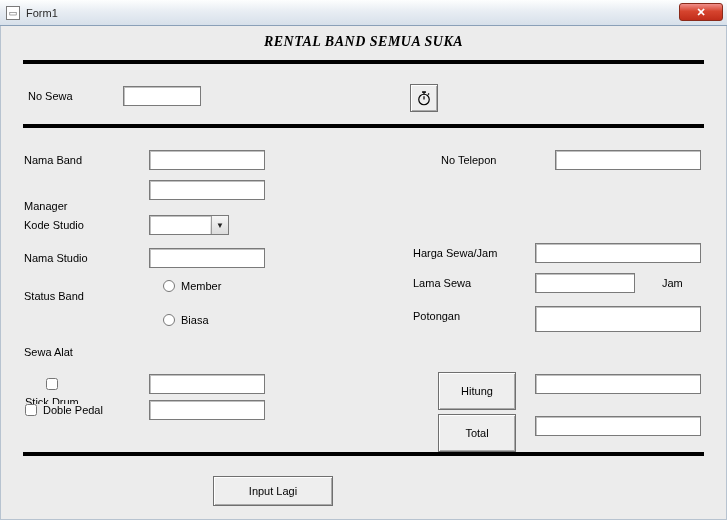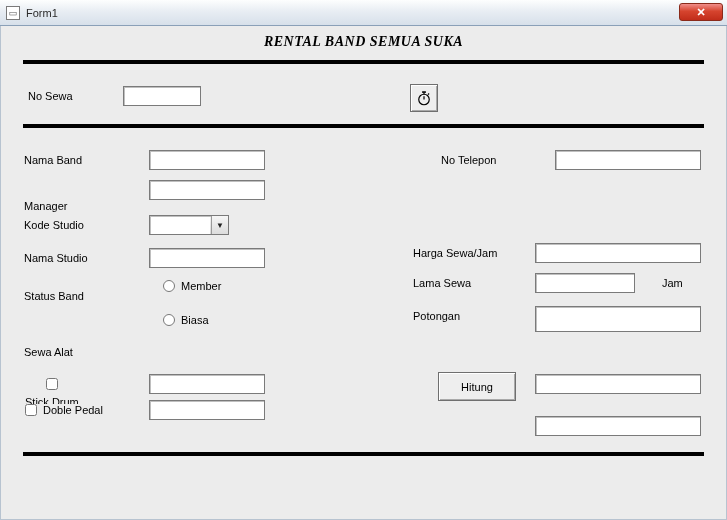--- a/index.html
+++ b/index.html
@@ -125,21 +125,21 @@
     gap: 6px;
     background: #ececec;
     padding: 0 2px;
   }
   .radio input, .checkbox input {
     margin: 0;
     width: 12px; height: 12px;
   }
   .button3d {
     position: absolute;
-    height: 29px;
+    height: 38px;
     background: #eeeeee;
     border: 1px solid #6f6f6f;
     box-shadow: inset 1px 1px 0 #fff, inset -1px -1px 0 #a9a9a9;
     font-family: inherit;
     font-size: 11px;
     cursor: default;
     text-align: center;
   }
   .iconbtn {
     position: absolute;
@@ -231,18 +231,20 @@
   <div class="label" style="left:411px; top:251px;">Lama Sewa</div>
   <input class="textbox" style="left: 534px; top: 247px; width: 100px;" value="">
   <div class="label" style="left:660px; top:251px;">Jam</div>
 
   <div class="label" style="left:411px; top:284px;">Potongan</div>
   <input class="textbox" style="left: 534px; top: 280px; width: 166px; height: 26px;" value="">
 
   <button class="button3d" style="left:437px; top:346px; width:78px;">Hitung</button>
   <input class="textbox" style="left: 534px; top: 348px; width: 166px;" value="">
 
+  <button class="button3d" style="left:437px; top:388px; width:78px;">Total</button>
   <input class="textbox" style="left: 534px; top: 390px; width: 166px;" value="">
 
   <div class="hr" style="top:426px;"></div>
 
+  <button class="button3d" style="left:212px; top:450px; width:120px; height:30px;">Input Lagi</button>
 
 </div>
 
 </body></html>

